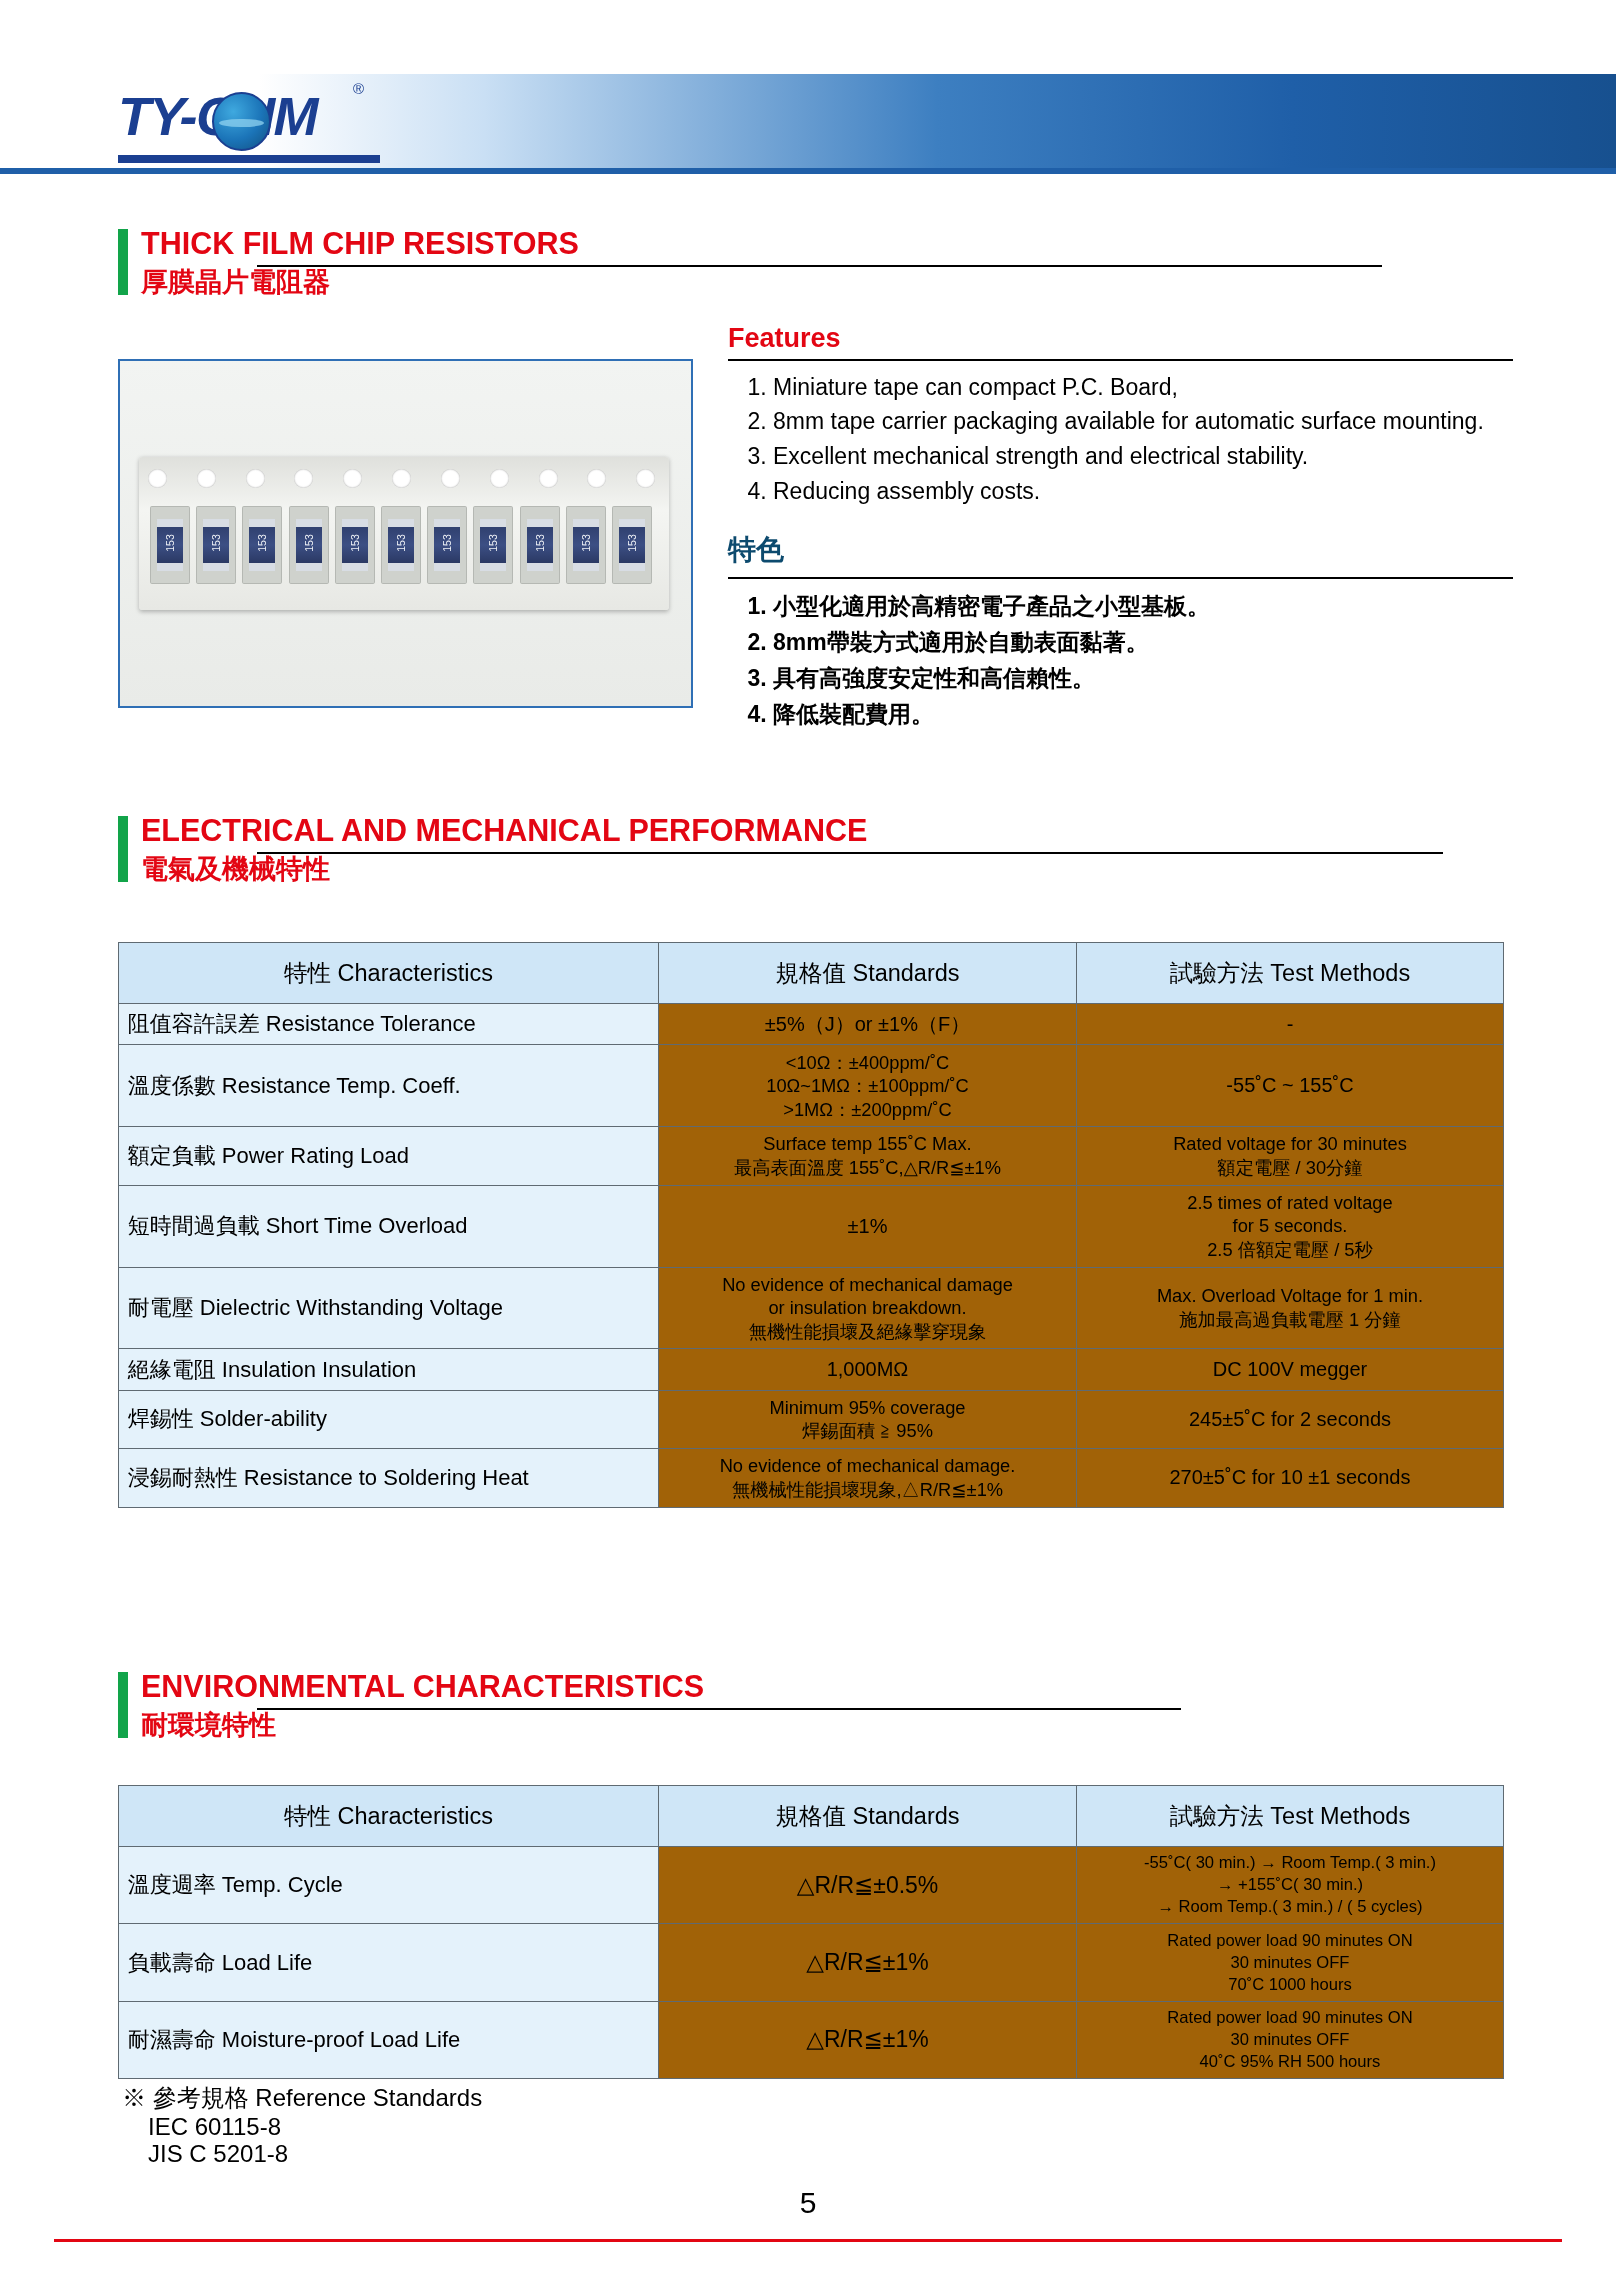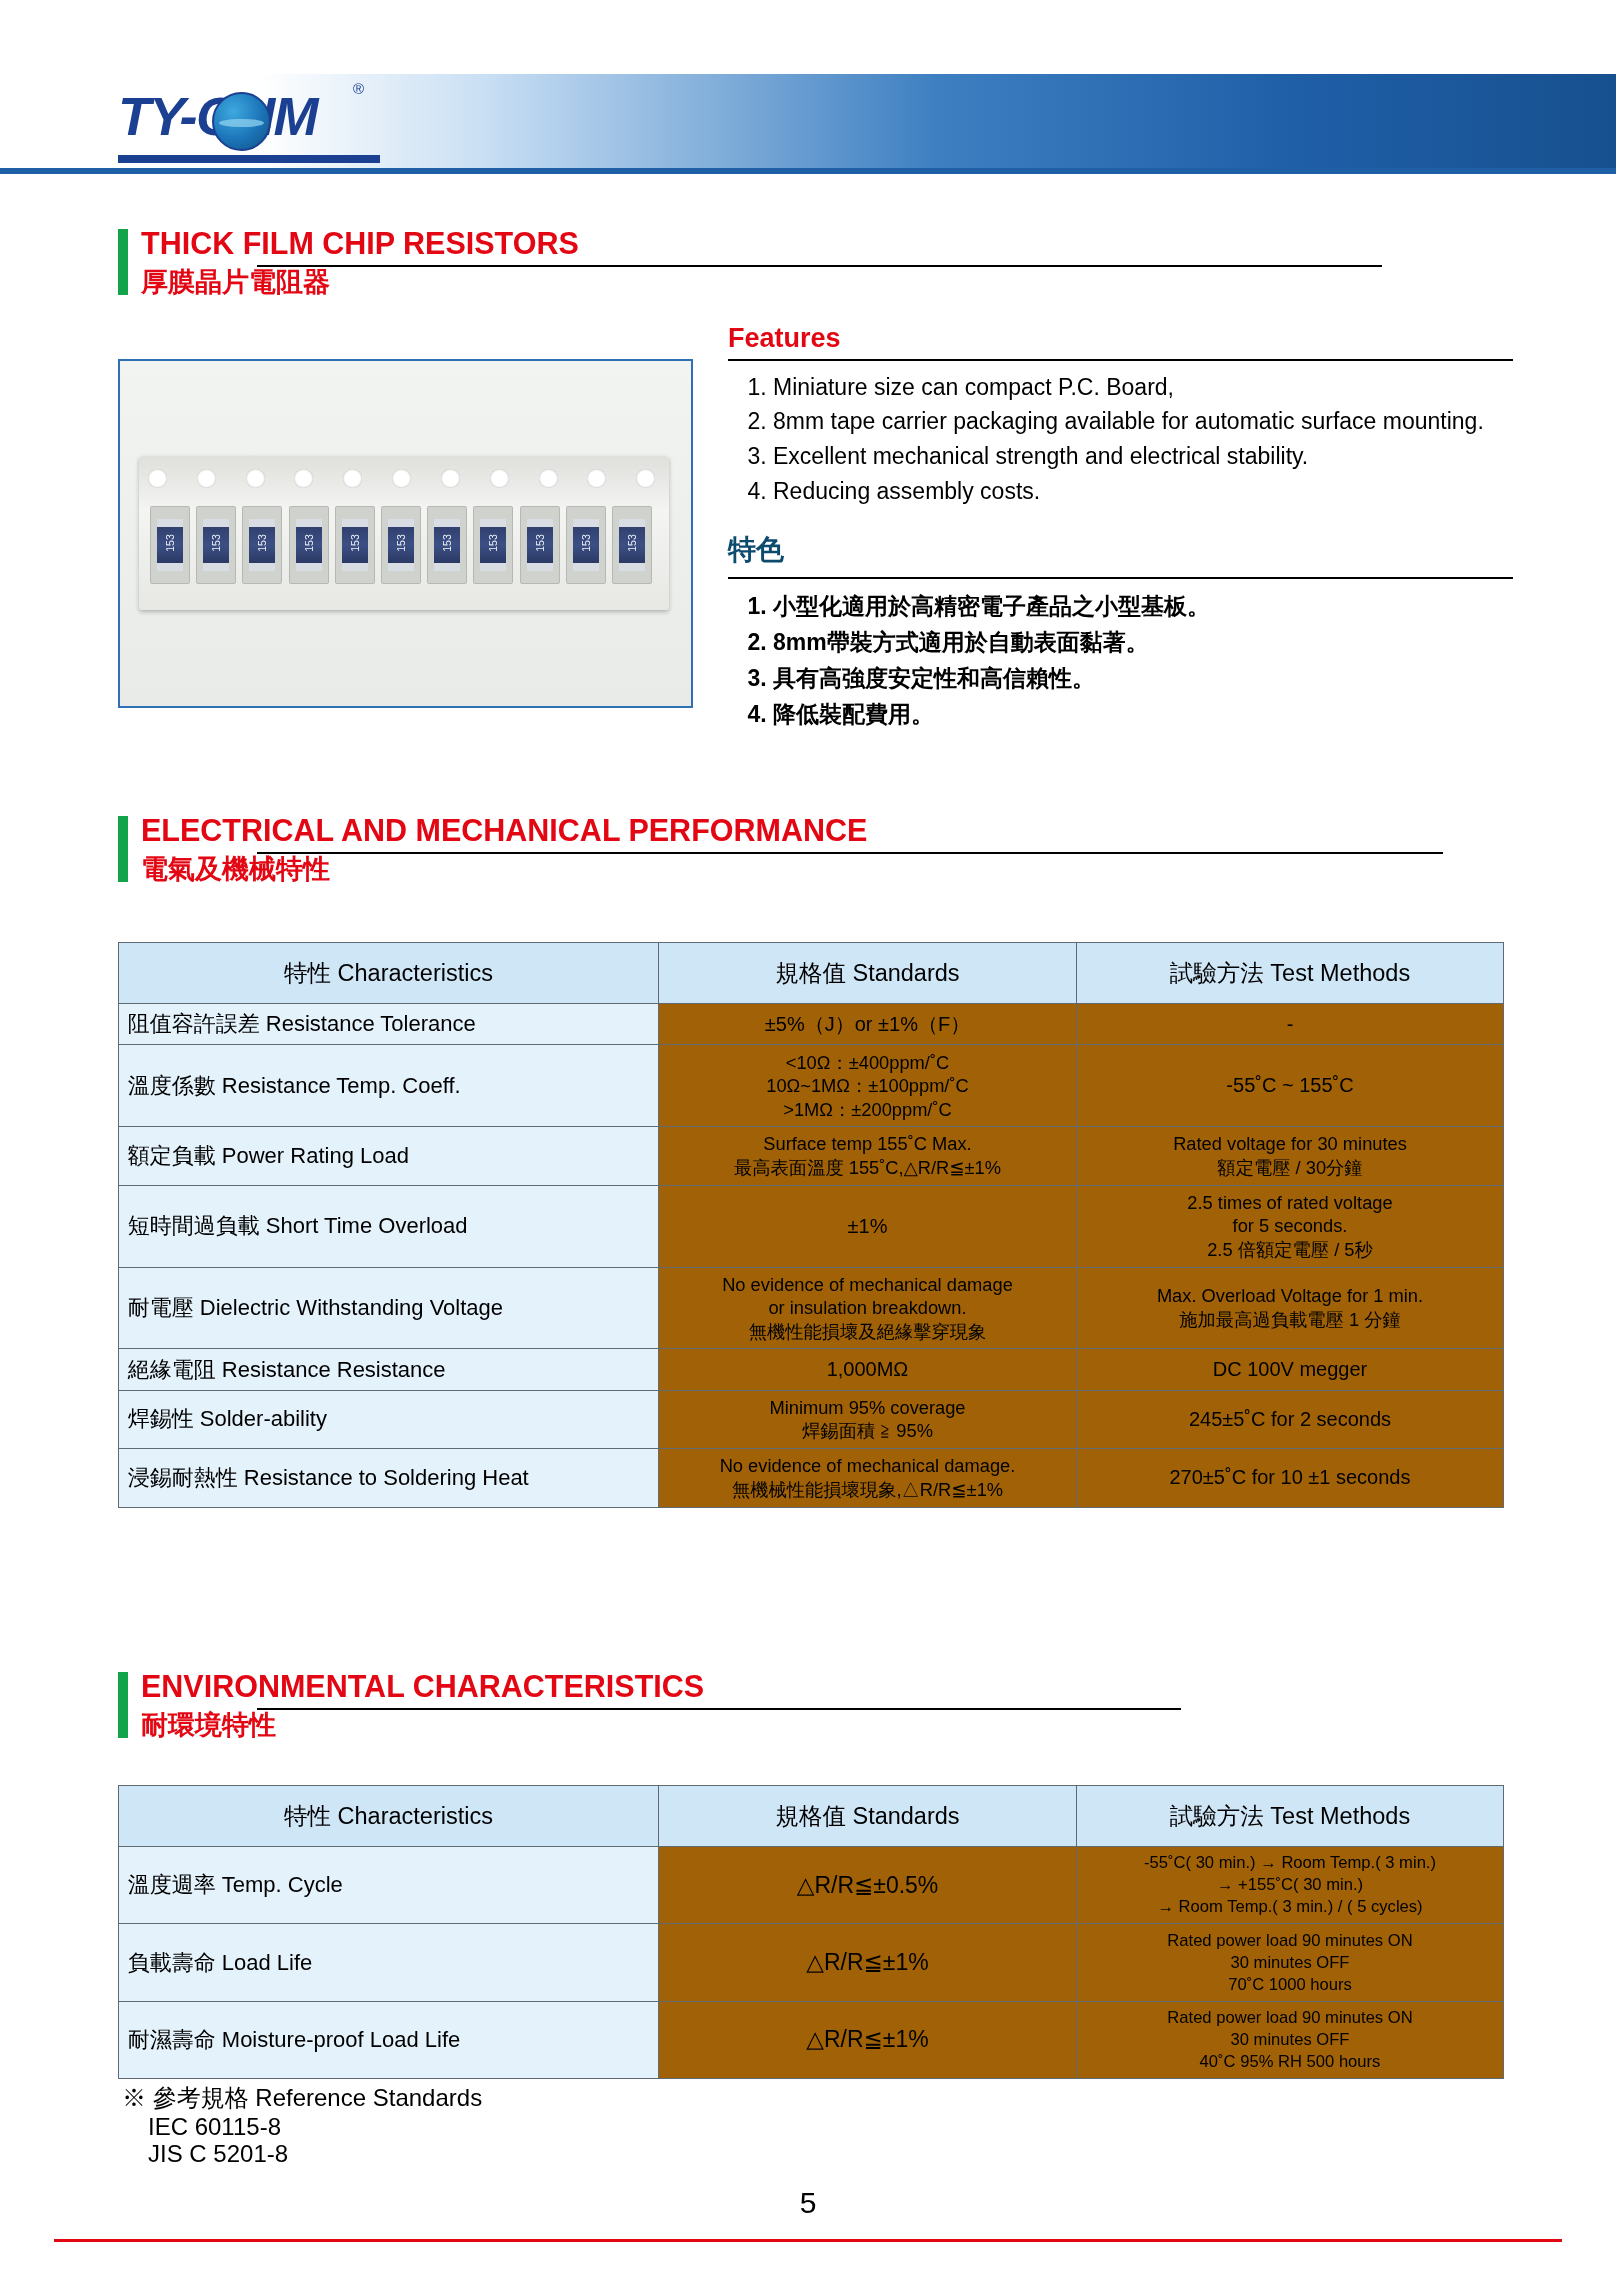--- a/index.html
+++ b/index.html
@@ -429,21 +429,21 @@
             </div>
           </div>
         </div>
     </div>
   </div>
 
   <div class="features">
     <div class="feat-title">Features</div>
     <div class="feat-rule"></div>
     <ol class="feat-list" id="feat-en">
-        <li>Miniature size can compact P.C. Board,</li>
+        <li>Miniature tape can compact P.C. Board,</li>
         <li>8mm tape carrier packaging available for automatic surface mounting.</li>
         <li>Excellent mechanical strength and electrical stability.</li>
         <li>Reducing assembly costs.</li>
       </ol>
     <div class="feat-title-zh">特色</div>
     <div class="feat-rule"></div>
     <ol class="feat-list-zh" id="feat-zh">
         <li>小型化適用於高精密電子產品之小型基板。</li>
         <li>8mm帶裝方式適用於自動表面黏著。</li>
         <li>具有高強度安定性和高信賴性。</li>
@@ -491,21 +491,21 @@
           <td class="c1">短時間過負載  Short Time Overload</td>
           <td class="c2 ctr">±1%</td>
           <td class="c3 sm">2.5 times of rated voltage<br>for 5 seconds.<br>2.5 倍額定電壓 / 5秒</td>
         </tr>
         <tr>
           <td class="c1">耐電壓 Dielectric Withstanding Voltage</td>
           <td class="c2 sm">No evidence of mechanical damage<br>or insulation breakdown.<br>無機性能損壞及絕緣擊穿現象</td>
           <td class="c3 sm">Max. Overload Voltage for 1 min.<br>施加最高過負載電壓 1 分鐘</td>
         </tr>
         <tr>
-          <td class="c1">絕緣電阻 Resistance Resistance</td>
+          <td class="c1">絕緣電阻 Insulation Insulation</td>
           <td class="c2 ctr">1,000MΩ</td>
           <td class="c3 ctr">DC 100V megger</td>
         </tr>
         <tr>
           <td class="c1">焊錫性 Solder-ability</td>
           <td class="c2 sm">Minimum 95% coverage<br>焊錫面積 ≧ 95%</td>
           <td class="c3 ctr">245±5˚C for 2 seconds</td>
         </tr>
         <tr>
           <td class="c1">浸錫耐熱性 Resistance to Soldering Heat</td>

